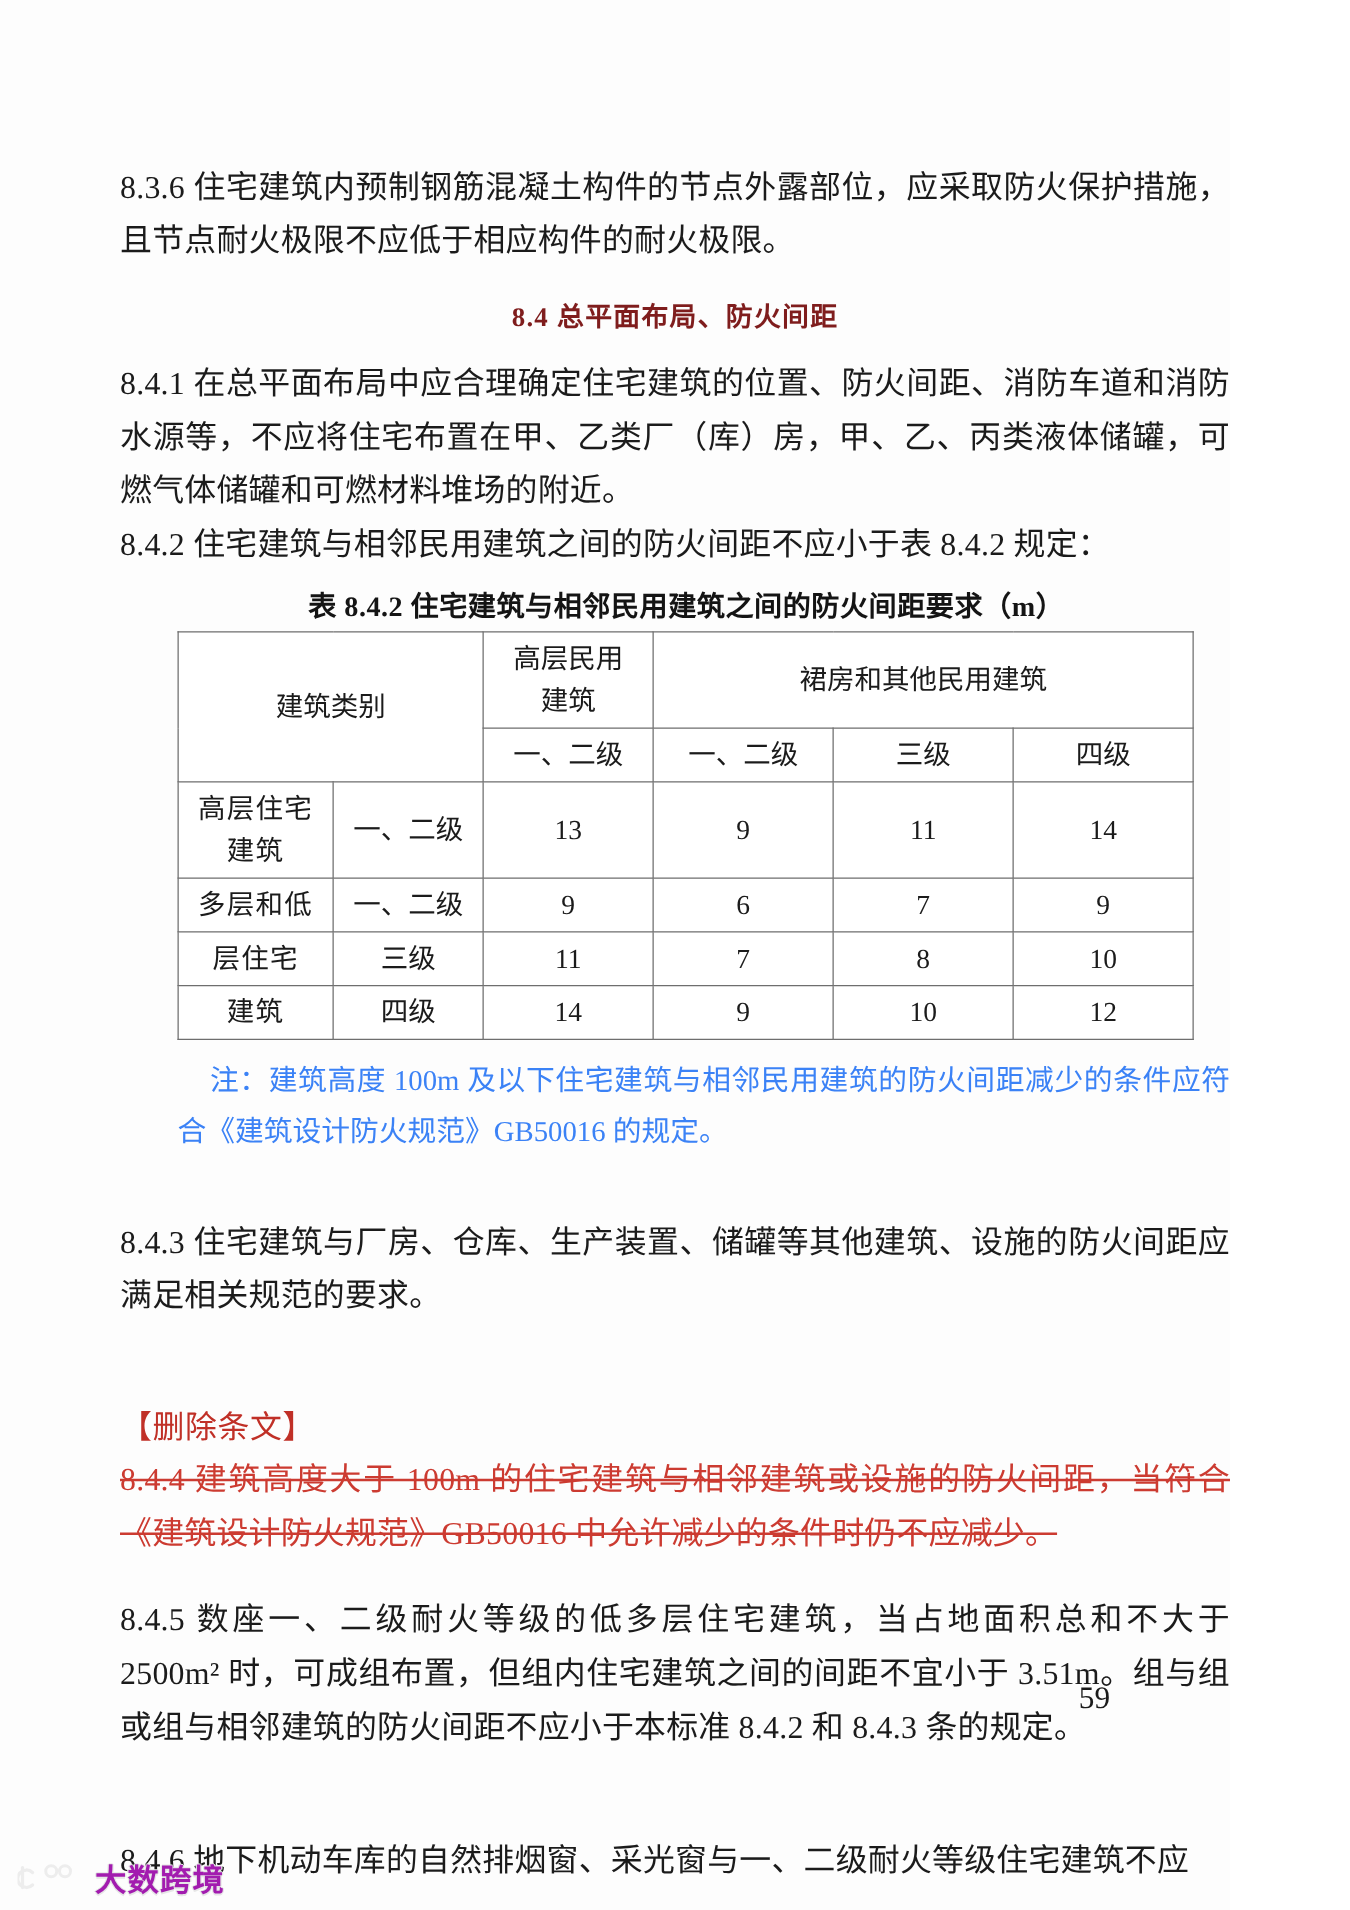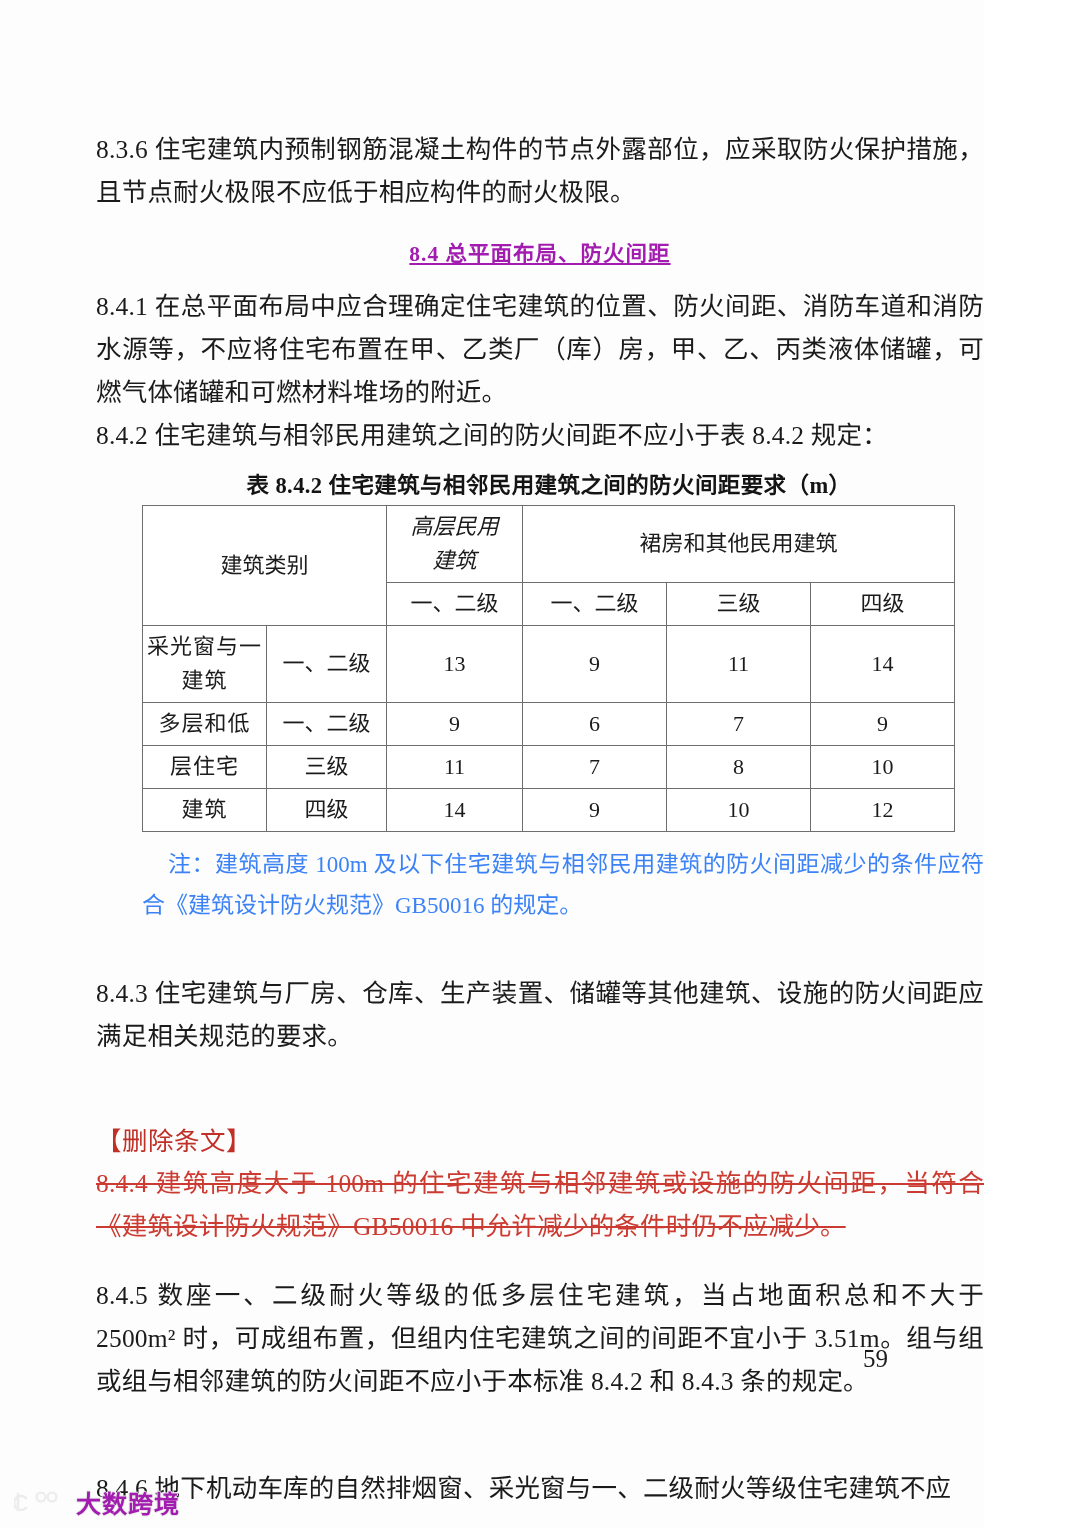--- a/index.html
+++ b/index.html
@@ -43,22 +43,21 @@
   .gap-xl { height: 64px; }
 
   
   .section-heading {
     text-align: center;
     font-weight: bold;
     font-size: 21.5px;
     letter-spacing: 1px;
     margin: 0;
     padding: 22px 0 18px 0;
-    color: #a21caf;
-    text-decoration: underline;
+    color: #7f1d1d;
   }
 
   
   .table-caption {
     text-align: center;
     font-weight: bold;
     font-size: 22.5px;
     letter-spacing: 0.4px;
     margin: 0 0 6px 0;
     color: #141414;
@@ -84,21 +83,21 @@
   .cell-grade  { width: 120px; }
   .cell-hi     { width: 136px; }
   .cell-n      { width: 144px; }
   td.rowlabel {
     letter-spacing: 1px;
   }
   td.num-cell {
     font-family: "Liberation Serif", serif;
     font-size: 23px;
   }
-  .hdr-2line { line-height: 36px; font-style: italic; }
+  .hdr-2line { line-height: 36px; }
 
   
   .table-note {
     font-size: 23px;
     line-height: 41px;
     margin: 12px 0 0 0;
     padding-left: 46px;
     text-align: justify;
     text-justify: inter-ideograph;
     color: #3b82f6;
@@ -201,21 +200,21 @@
         </tr>
         <tr>
           <td>一、二级</td>
           <td>一、二级</td>
           <td>三级</td>
           <td>四级</td>
         </tr>
 
         <tr>
           <td class="rowlabel">
-            <div>采光窗与一</div>
+            <div>高层住宅</div>
             <div>建筑</div>
           </td>
           <td>一、二级</td>
           <td class="num-cell">13</td>
           <td class="num-cell">9</td>
           <td class="num-cell">11</td>
           <td class="num-cell">14</td>
         </tr>
 
         <tr>

